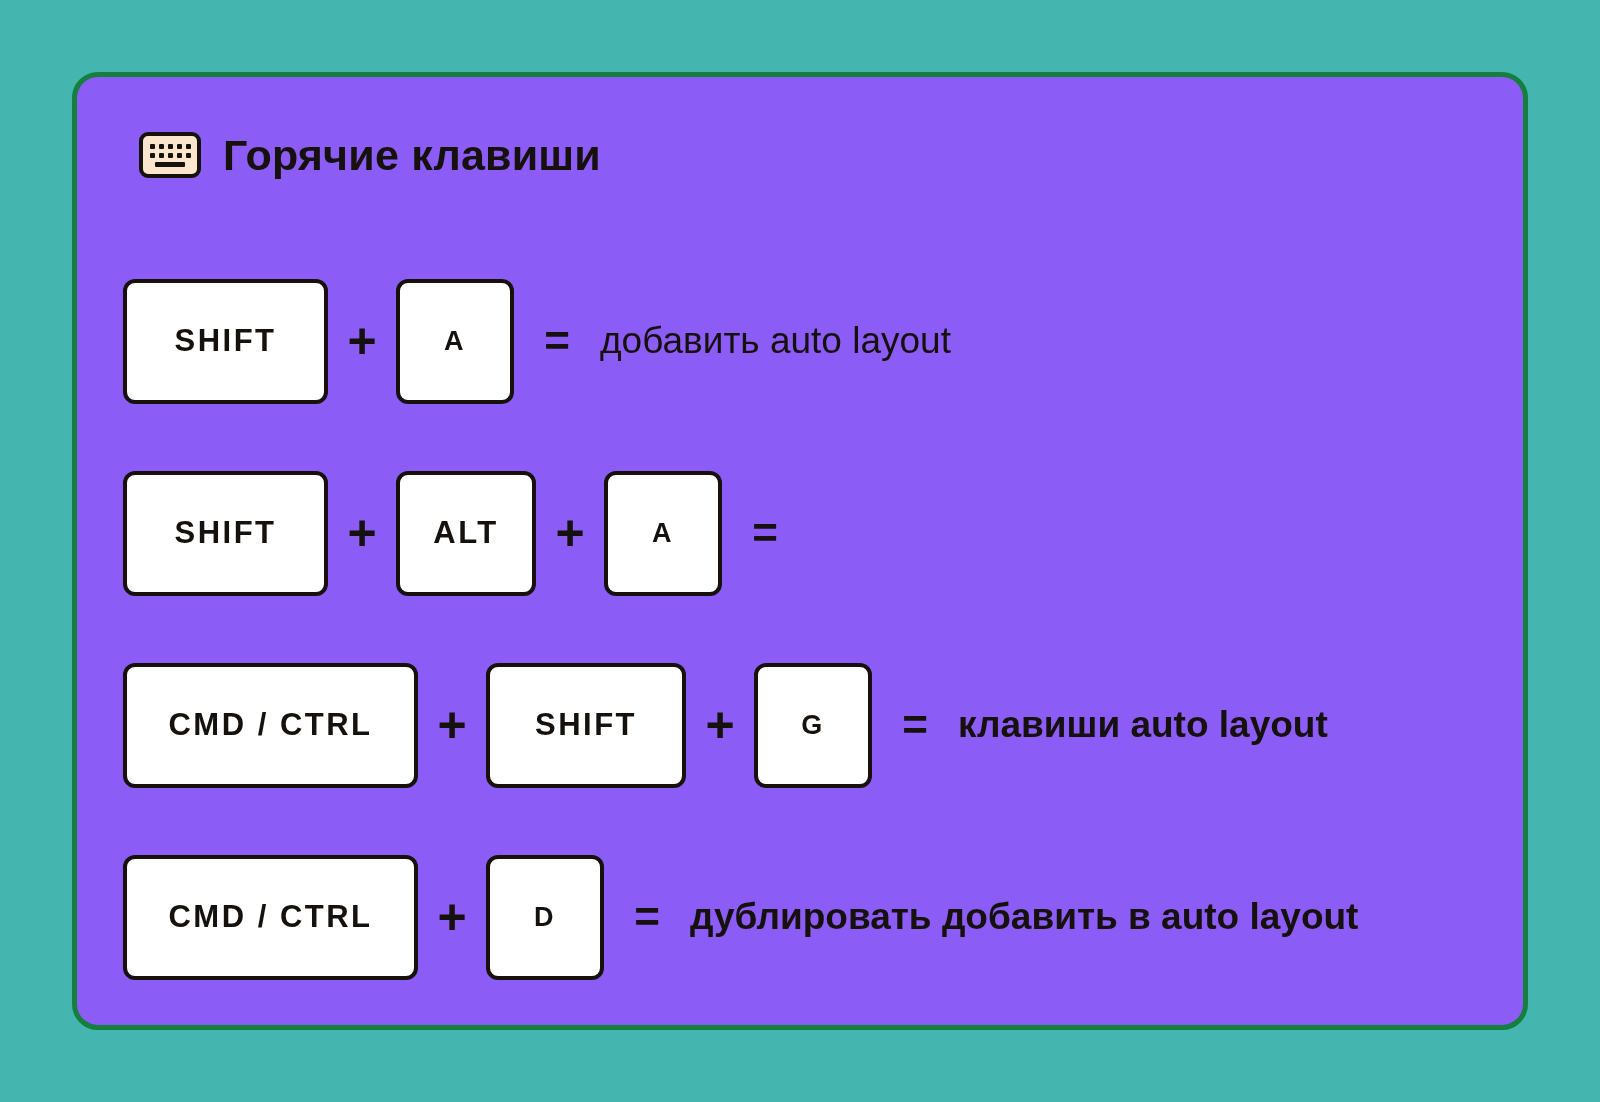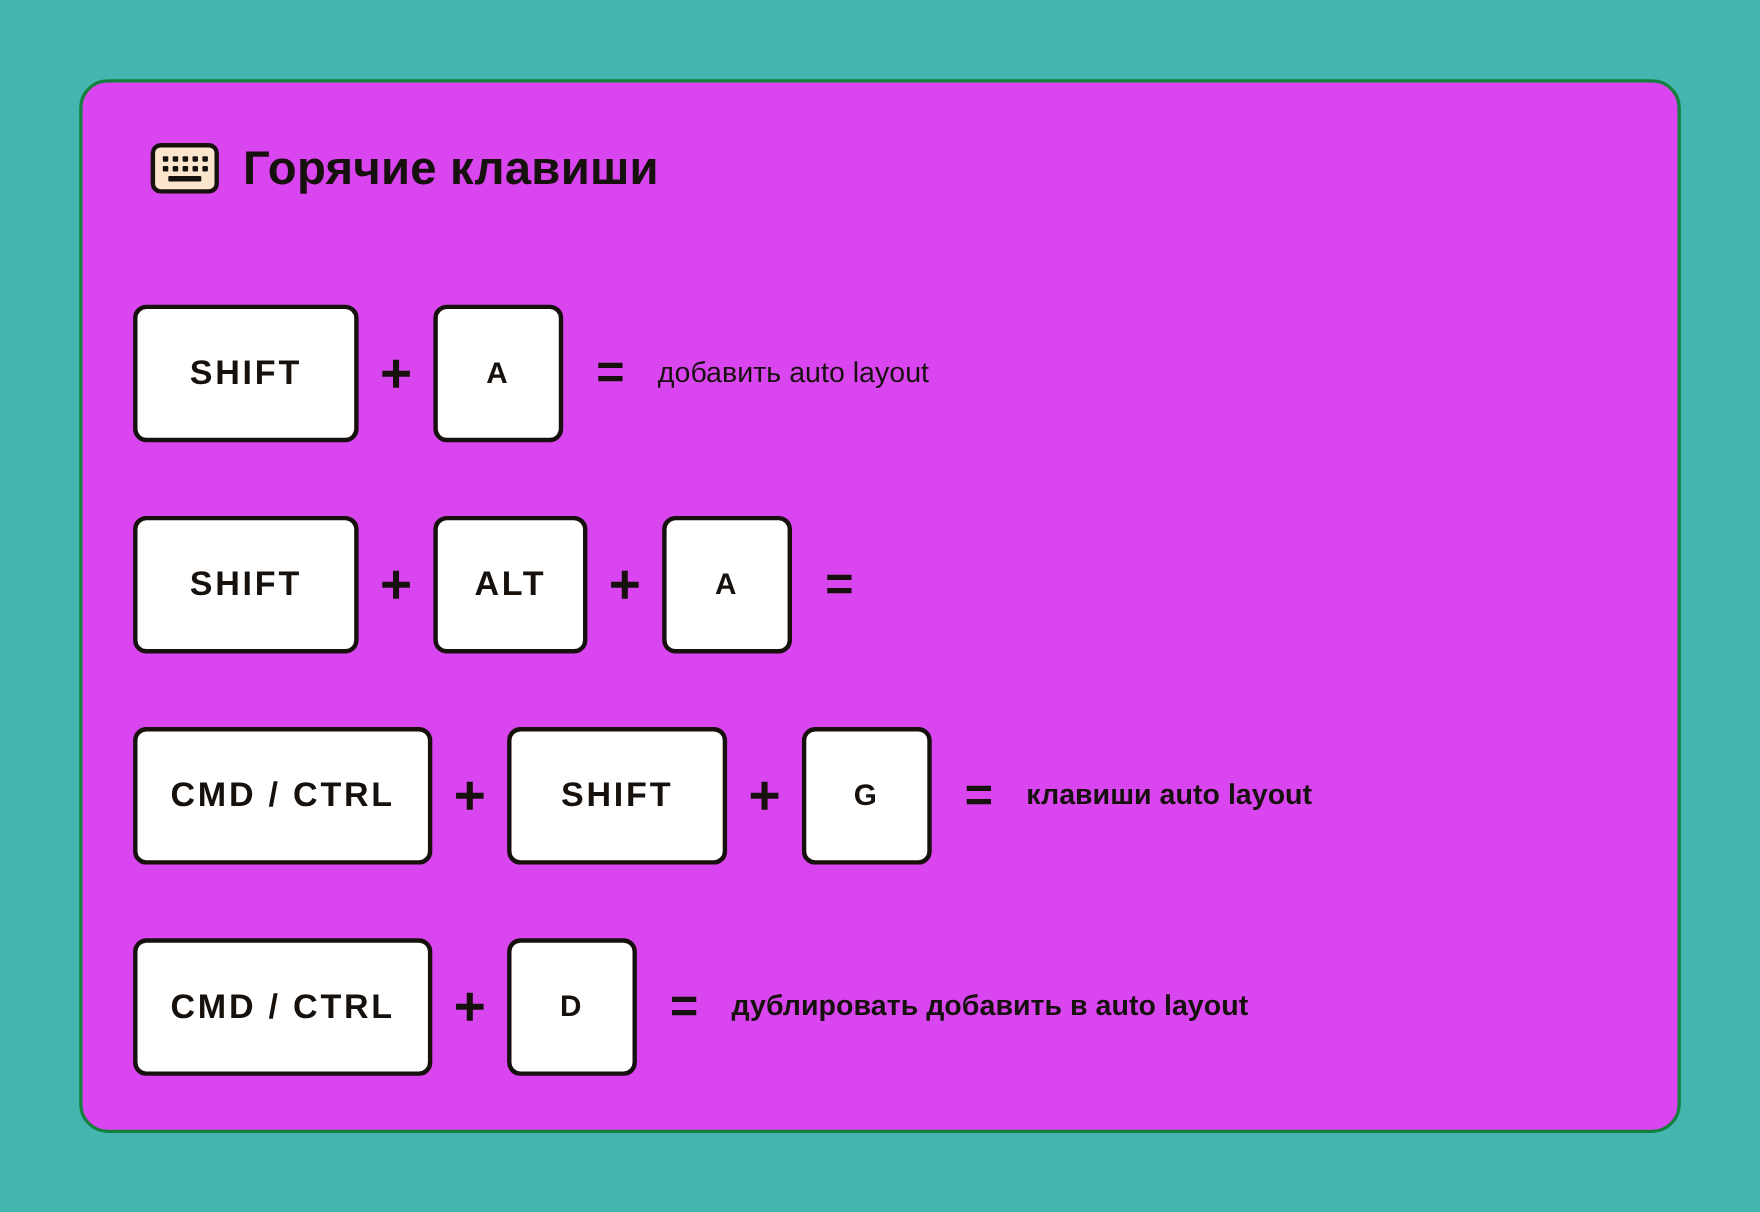--- a/index.html
+++ b/index.html
@@ -14,22 +14,22 @@
     overflow: hidden;
   }
 
   .card {
     position: absolute;
     left: 72px;
     top: 72px;
     width: 1456px;
     height: 958px;
     box-sizing: border-box;
-    background: #d946ef;
-    border: 3px solid #15803d;
+    background: #8b5cf6;
+    border: 5px solid #15803d;
     border-radius: 26px;
   }
 
   
   .header {
     display: flex;
     align-items: center;
     gap: 22px;
     padding: 55px 0 0 62px;
   }
@@ -94,21 +94,21 @@
     align-items: center;
     justify-content: center;
     font-weight: bold;
     color: #16110d;
     letter-spacing: 2.5px;
     flex: none;
   }
   .k-shift   { width: 205px; height: 125px; font-size: 31px; }
   .k-alt     { width: 140px; height: 125px; font-size: 31px; }
   .k-letter  { width: 118px; height: 125px; font-size: 27px; }
-  .k-cmd     { width: 272px; height: 125px; font-size: 31px; }
+  .k-cmd     { width: 295px; height: 125px; font-size: 31px; }
   .k-shift2  { width: 200px; height: 125px; font-size: 31px; }
 
   .plus {
     flex: none;
     width: 68px;
     text-align: center;
     font-size: 50px;
     font-weight: bold;
     color: #16110d;
     line-height: 1;
@@ -116,21 +116,21 @@
   .eq {
     flex: none;
     width: 86px;
     text-align: center;
     font-size: 44px;
     font-weight: bold;
     color: #16110d;
     line-height: 1;
   }
   .desc {
-    font-size: 26px;
+    font-size: 37px;
     color: #16110d;
     line-height: 1.35;
     max-width: 430px;
   }
   .desc.bold { font-weight: bold; }
   .desc.wide { max-width: 700px; }
 </style>
 </head>
 <body>
 

